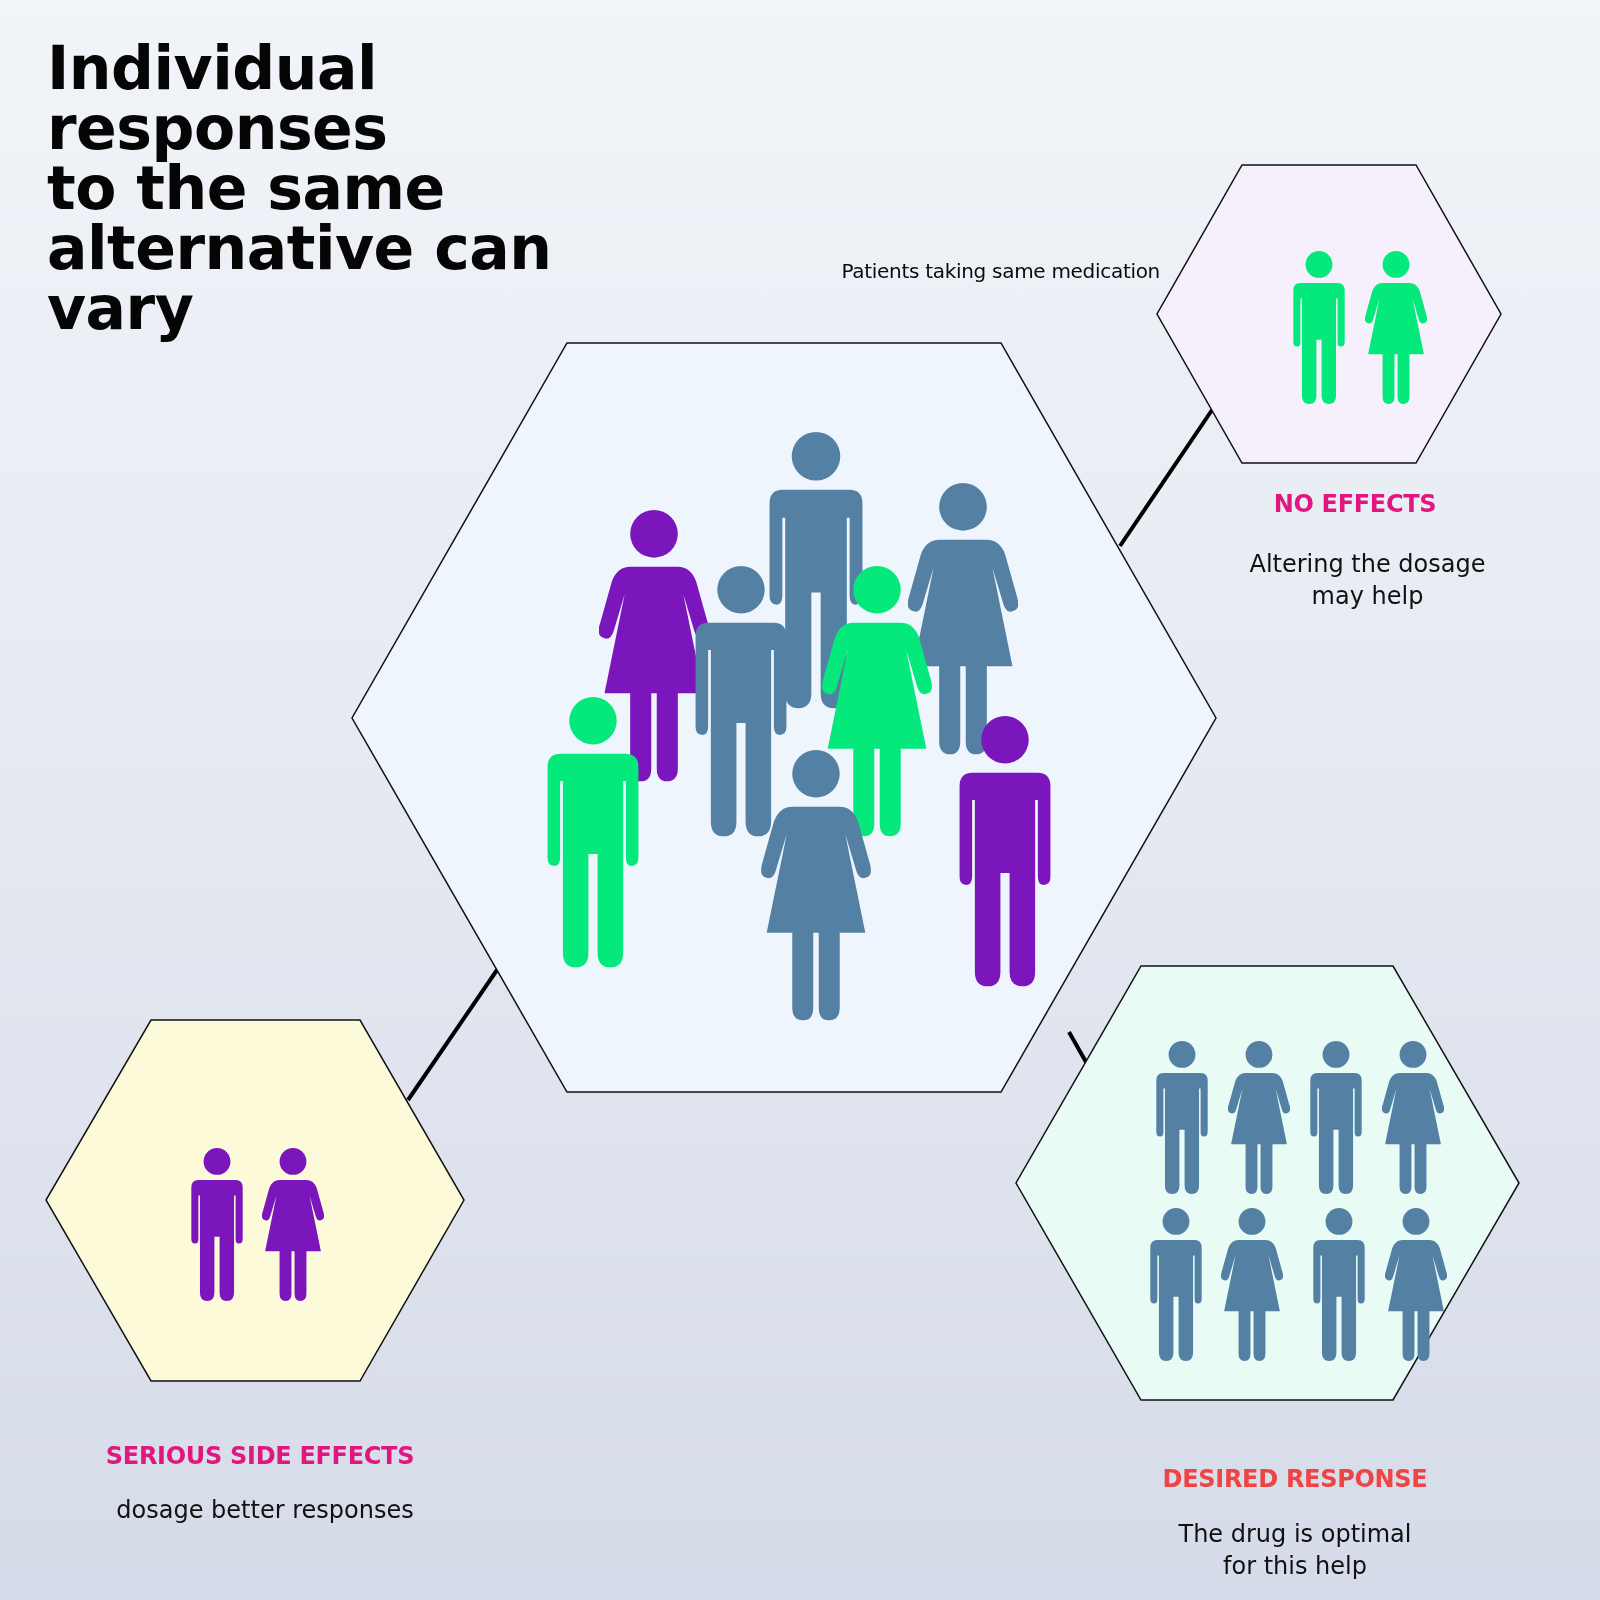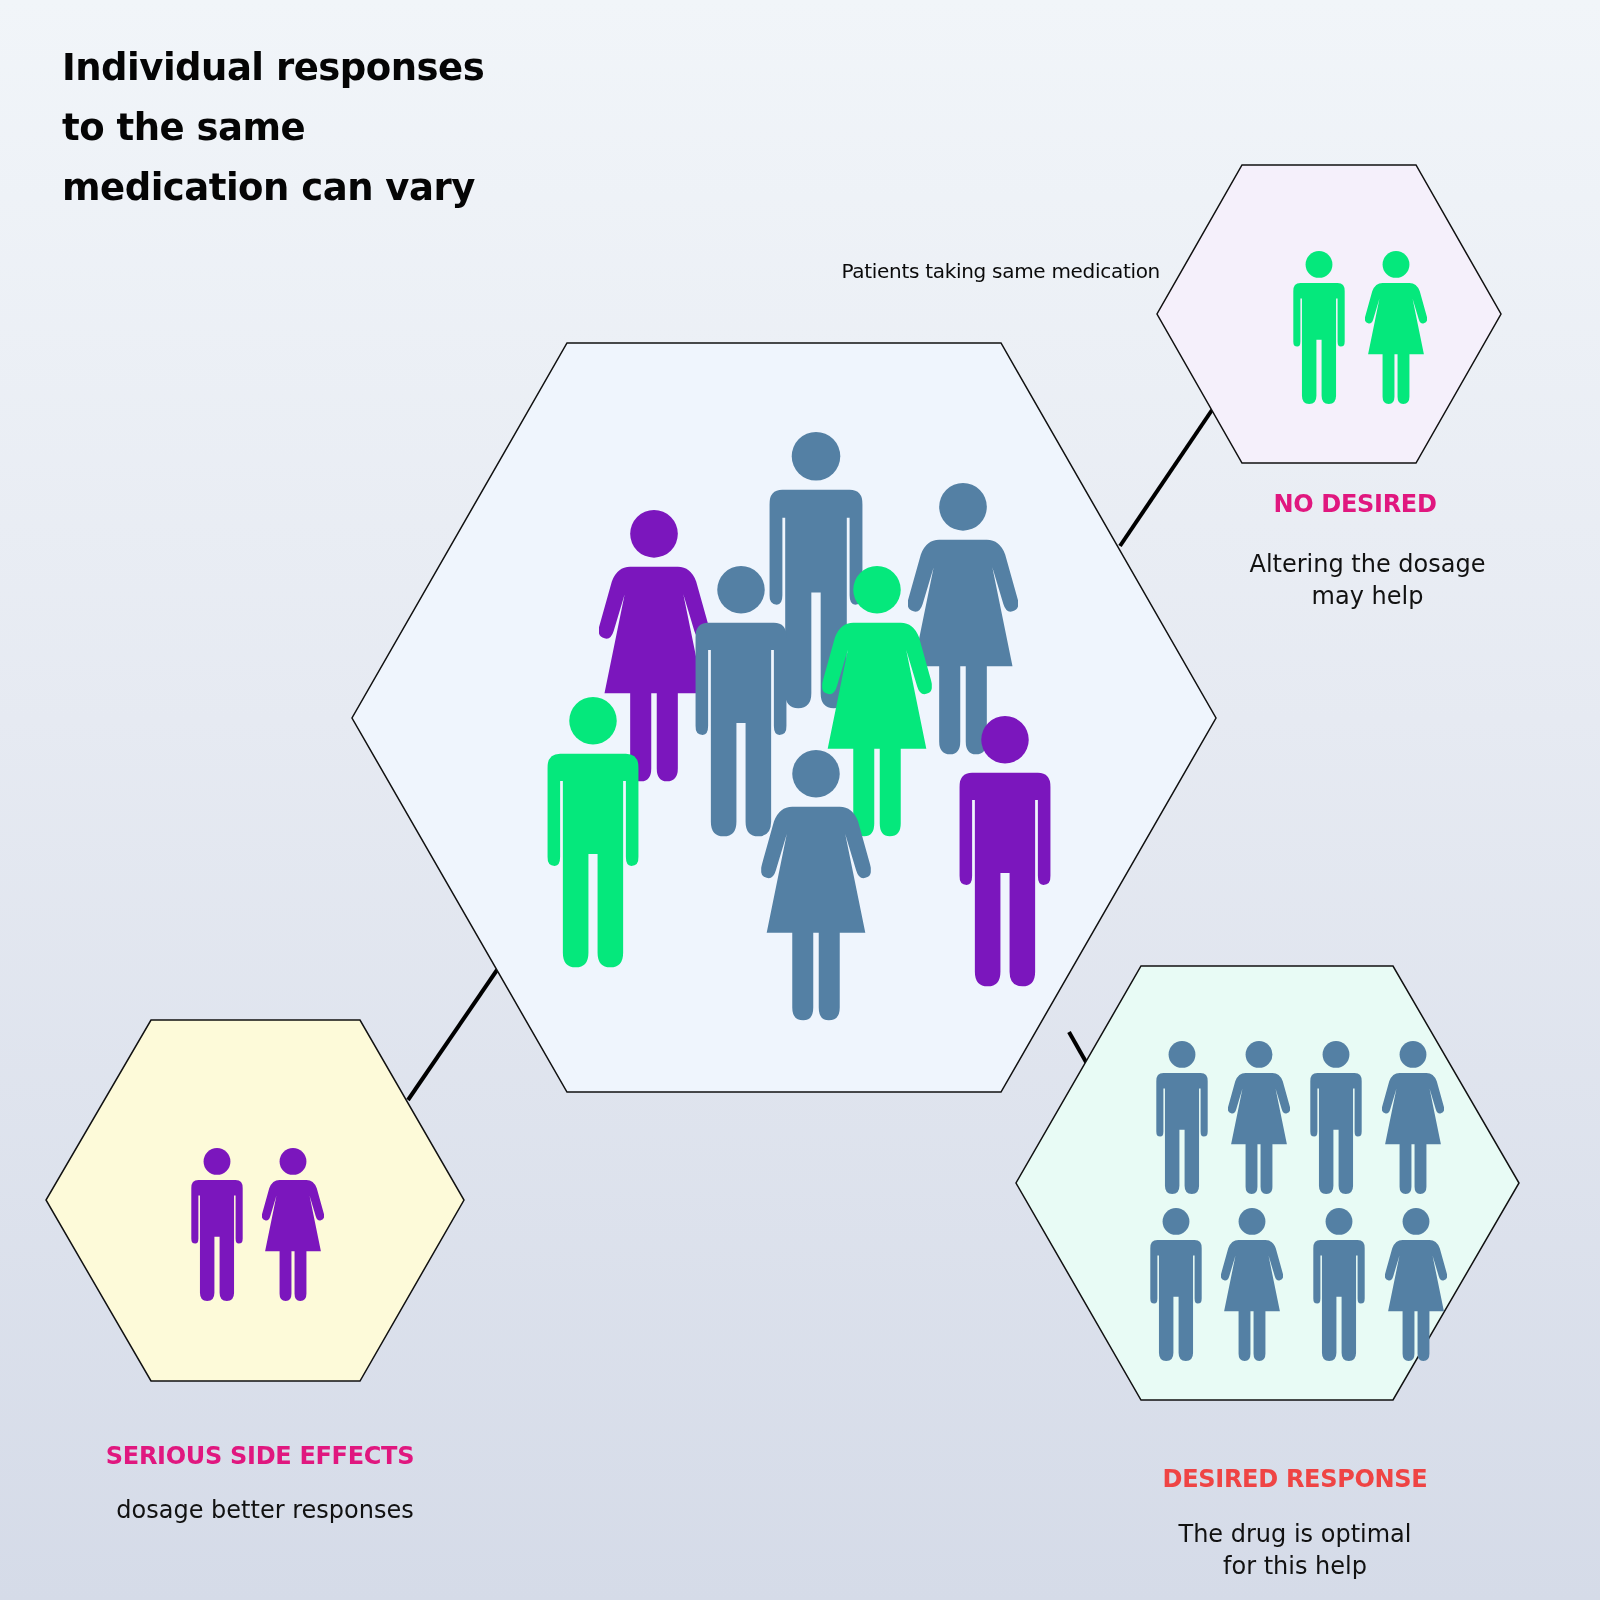--- a/index.html
+++ b/index.html
@@ -5,21 +5,21 @@
   html, body { margin: 0; padding: 0; }
   body {
     width: 1600px; height: 1600px; overflow: hidden; position: relative;
     background: linear-gradient(180deg, #f1f5f9 0%, #e6eaf2 45%, #d5dbe8 100%);
     font-family: "DejaVu Sans", "Liberation Sans", sans-serif;
   }
   #diagram { position: absolute; left: 0; top: 0; }
   .title {
     position: absolute; left: 47px; top: 38px; width: 600px;
     font-family: "DejaVu Sans", sans-serif; font-weight: bold;
-    font-size: 37px; line-height: 60px; color: #050505; letter-spacing: -0.5px; margin-left: 15px;
+    font-size: 60px; line-height: 60px; color: #050505; letter-spacing: -0.5px;
   }
   .title span { display: block; }
   .subtitle {
     position: absolute; left: 420px; width: 740px; top: 259px; text-align: right;
     font-size: 20px; color: #0a0a0a; letter-spacing: -0.3px;
   }
   .label {
     position: absolute; text-align: center; font-weight: bold;
     font-size: 24px; letter-spacing: -0.3px;
   }
@@ -82,26 +82,26 @@
     </g>
   <g id="figures-side-effects">
       <use href="#sym-male" x="191.16666666666666" y="1148" width="51.666666666666664" height="155" fill="#7b16bd"></use>
       <use href="#sym-female" x="262" y="1148" width="62" height="155" fill="#7b16bd"></use>
     </g>
 </svg>
 
 <div class="title">
   <span>Individual responses</span>
   <span>to the same</span>
-  <span>medication can vary</span>
+  <span>alternative can vary</span>
 </div>
 
 <div class="subtitle">Patients taking same medication</div>
 
-<div class="label" style="left: 1150px; width: 410px; top: 490px; color: rgb(224, 23, 127);">NO DESIRED</div>
+<div class="label" style="left: 1150px; width: 410px; top: 490px; color: rgb(224, 23, 127);">NO EFFECTS</div>
 <div class="desc" style="left:1150px; width:435px; top:548px;">
   <span>Altering the dosage</span>
   <span>may help</span>
 </div>
 
 <div class="label" style="left: 1080px; width: 430px; top: 1465px; color: #ef4444;">DESIRED RESPONSE</div>
 <div class="desc" style="left:1080px; width:430px; top:1518px;">
   <span>The drug is optimal</span>
   <span>for this help</span>
 </div>

